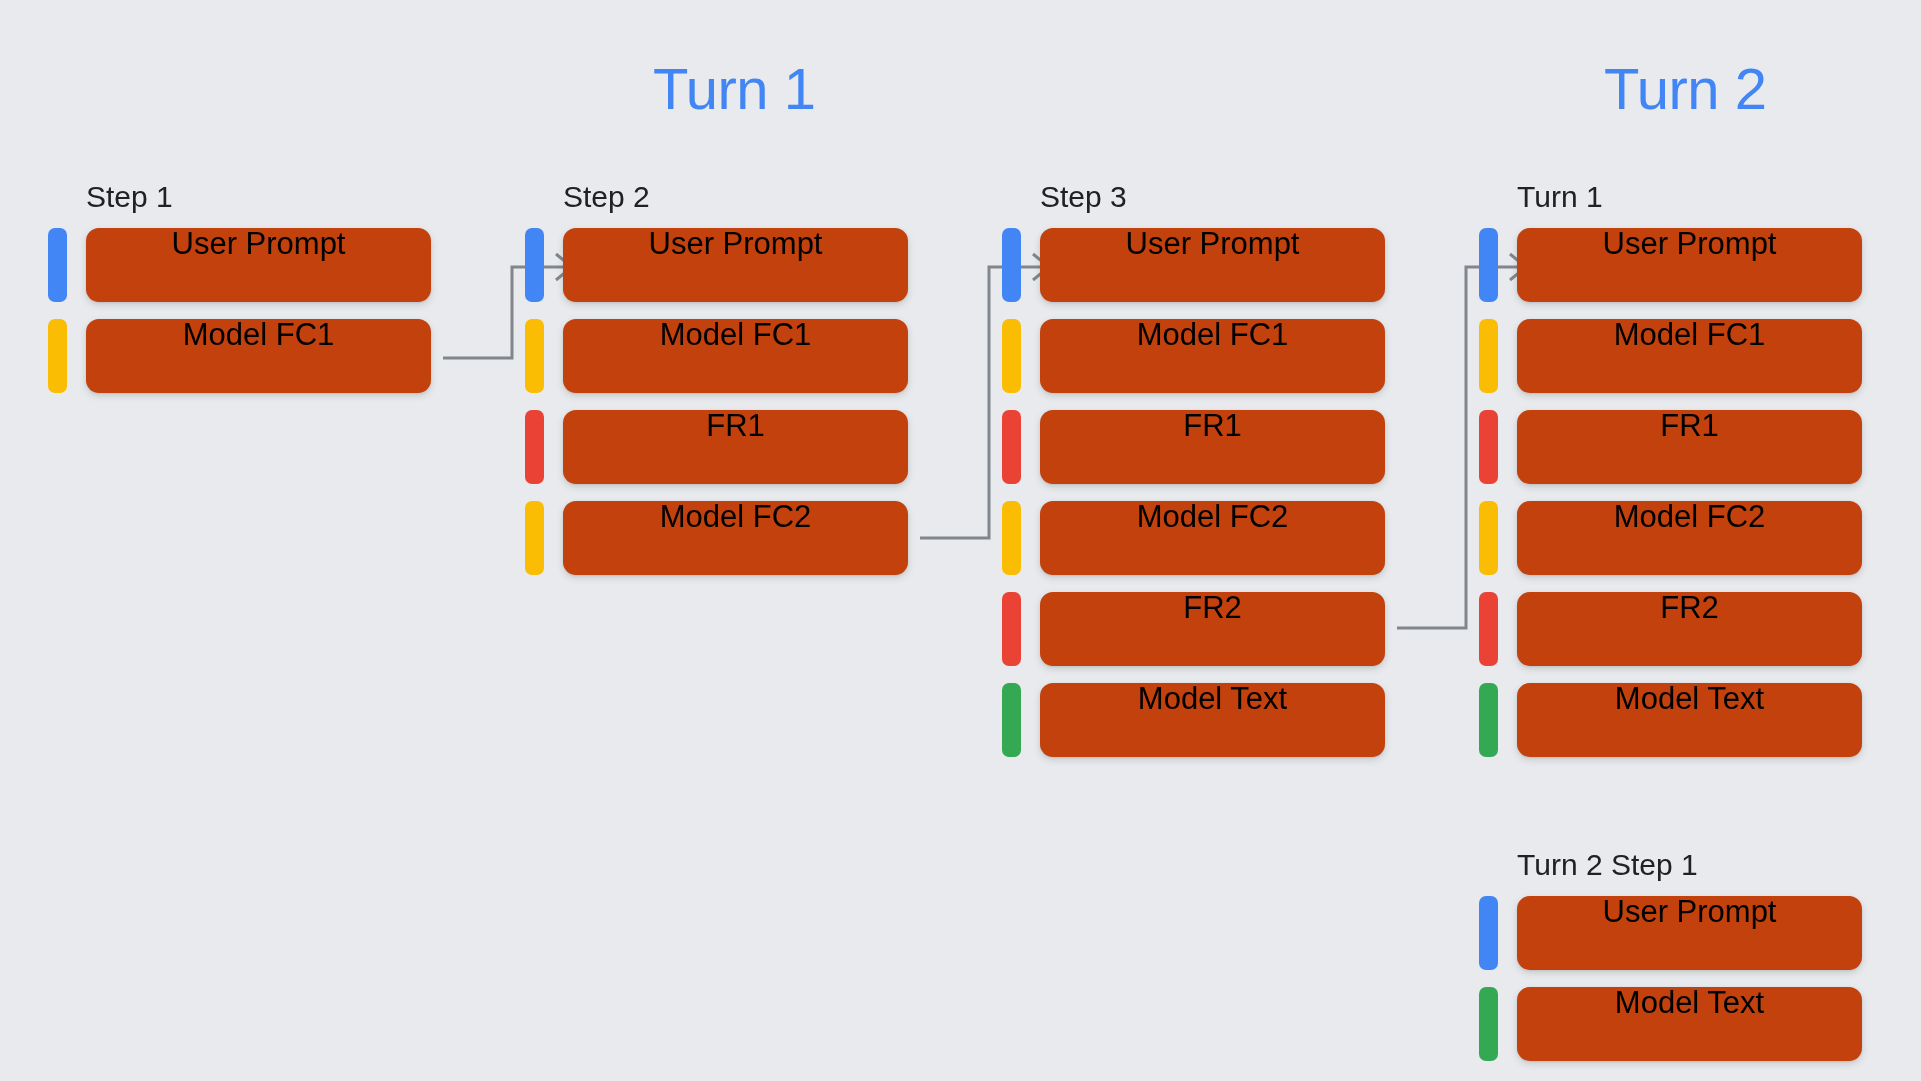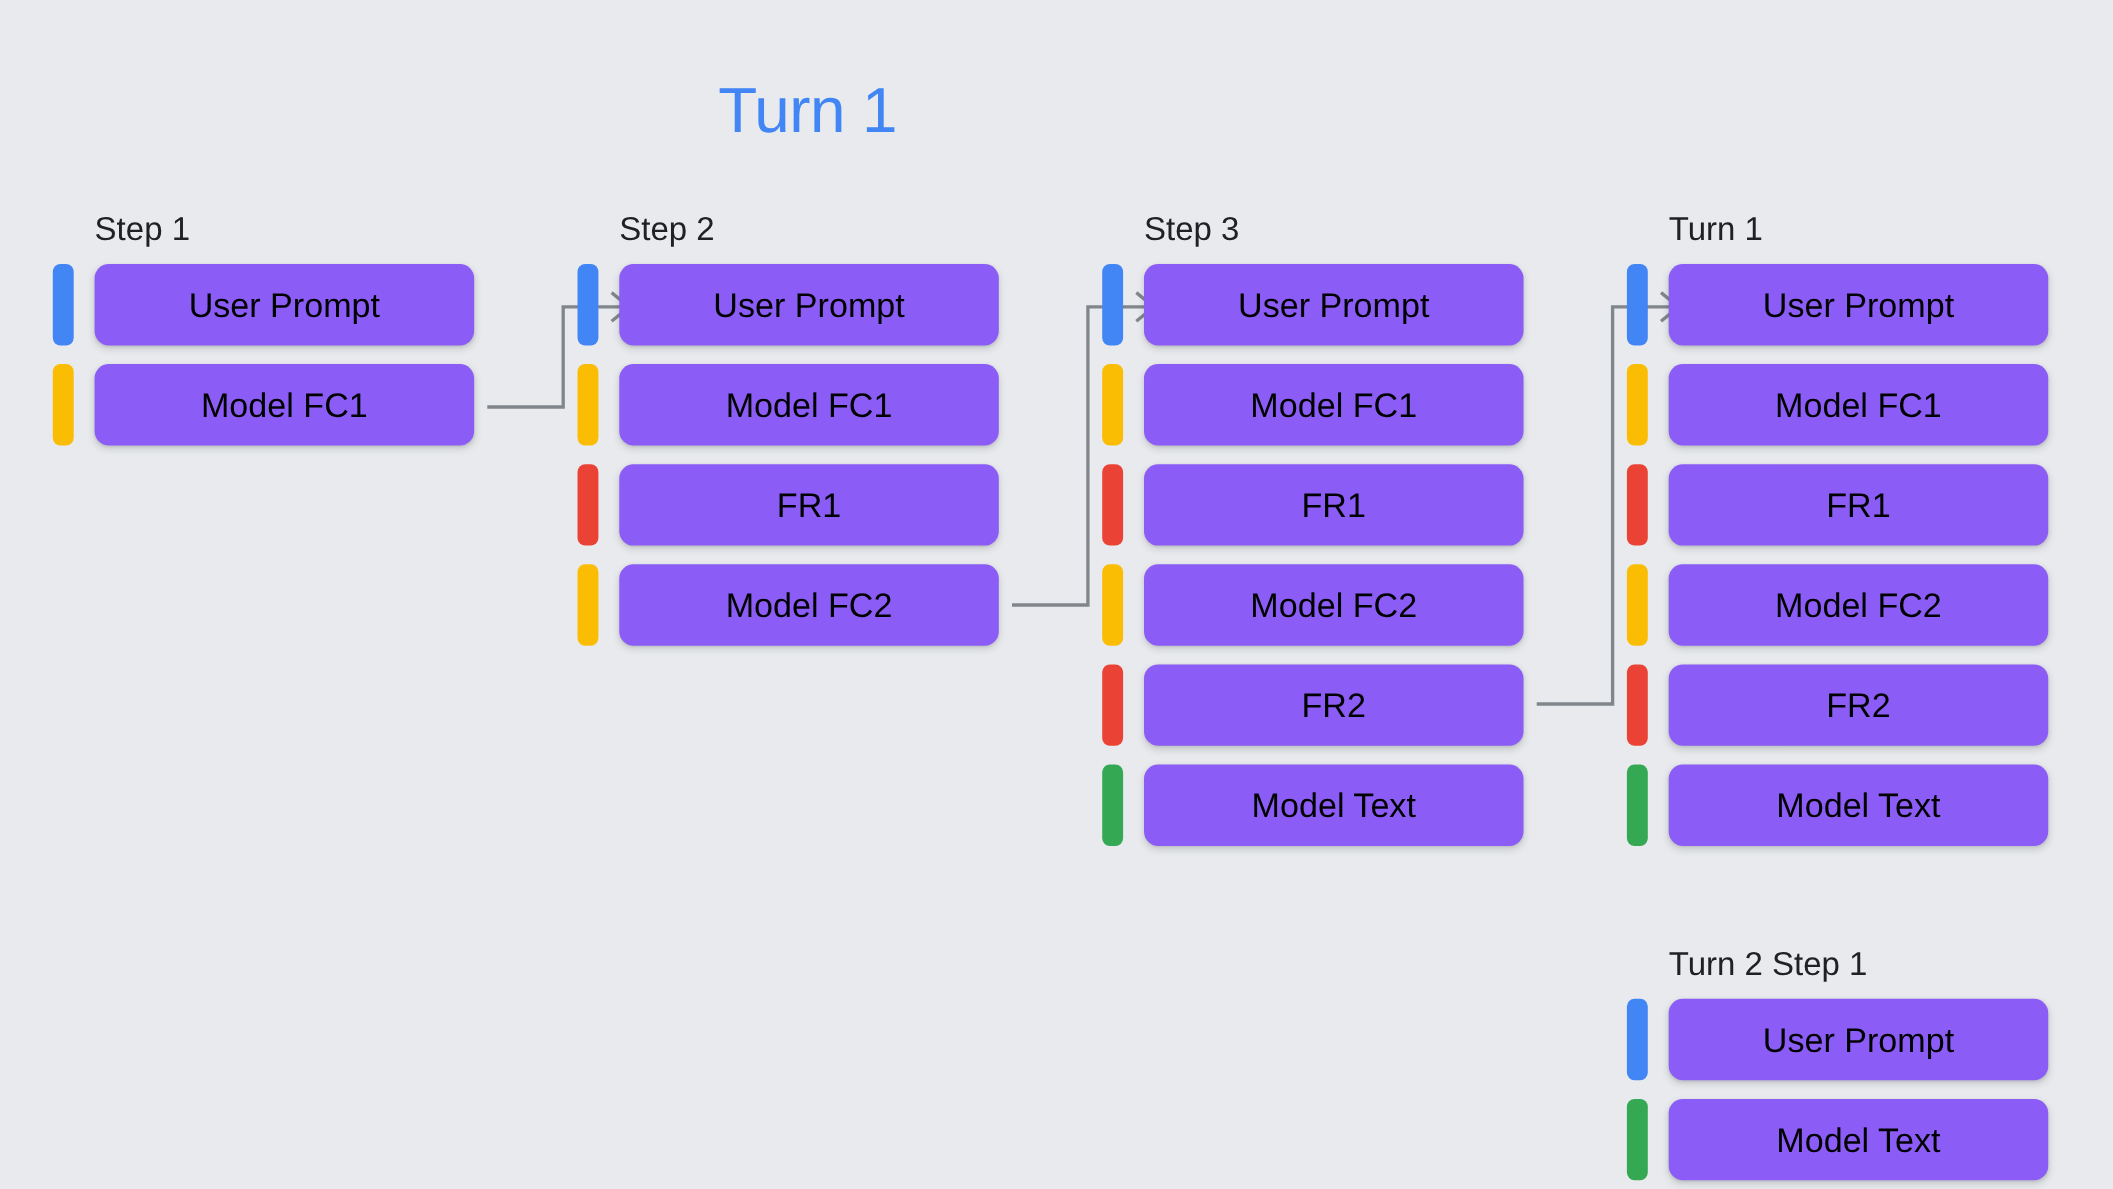--- a/index.html
+++ b/index.html
@@ -11,21 +11,21 @@
     width: 1921px;
     height: 1081px;
     overflow: hidden;
     font-family: "Liberation Sans", sans-serif;
     position: relative;
     -webkit-font-smoothing: antialiased;
   }
 
   #canvas {
     position: absolute;
-    left: 0; top: 12px;
+    left: 0; top: 0;
     width: 1921px;
     height: 863px;
   }
 
   
   .section-title {
     position: absolute;
     color: #4285F4;
     font-size: 58px;
     font-weight: 400;
@@ -69,25 +69,24 @@
     flex: 0 0 19px;
   }
   .bar.blue   { background: #4285F4; }
   .bar.yellow { background: #FBBC04; }
   .bar.red    { background: #EA4335; }
   .bar.green  { background: #34A853; }
 
   .card {
     margin-left: 19px;
     height: 74px;
-    background: #8b5cf6;
+    background: #c2410c;
     border-radius: 13px;
     box-shadow: 0 3px 7px rgba(60,64,67,0.18), 0 1px 2px rgba(60,64,67,0.10);
     display: flex;
-    align-items: center;
     justify-content: center;
     box-sizing: border-box;
     padding: 0 12px;
   }
   .card-label {
     font-size: 31px;
     color: #000000;
     font-weight: 400;
     line-height: 1;
     white-space: nowrap;
@@ -123,20 +122,21 @@
     stroke-linejoin: miter;
   }
 </style>
 </head>
 <body>
 
 <div id="canvas">
 
   <div id="title-turn1" class="section-title">Turn 1</div>
 
+  <div id="title-turn2" class="section-title">Turn 2</div>
 
   <svg id="connectors" viewBox="0 0 1921 1081" width="1921" height="1081">
 
     <g>
       <path class="conn-path" d="M 443 358 L 512 358 L 512 267 L 570 267"></path>
       <polyline class="conn-head" points="556,254 572,267 556,280"></polyline>
     </g>
 
     <g>
       <path class="conn-path" d="M 920 538 L 989 538 L 989 267 L 1047 267"></path>

